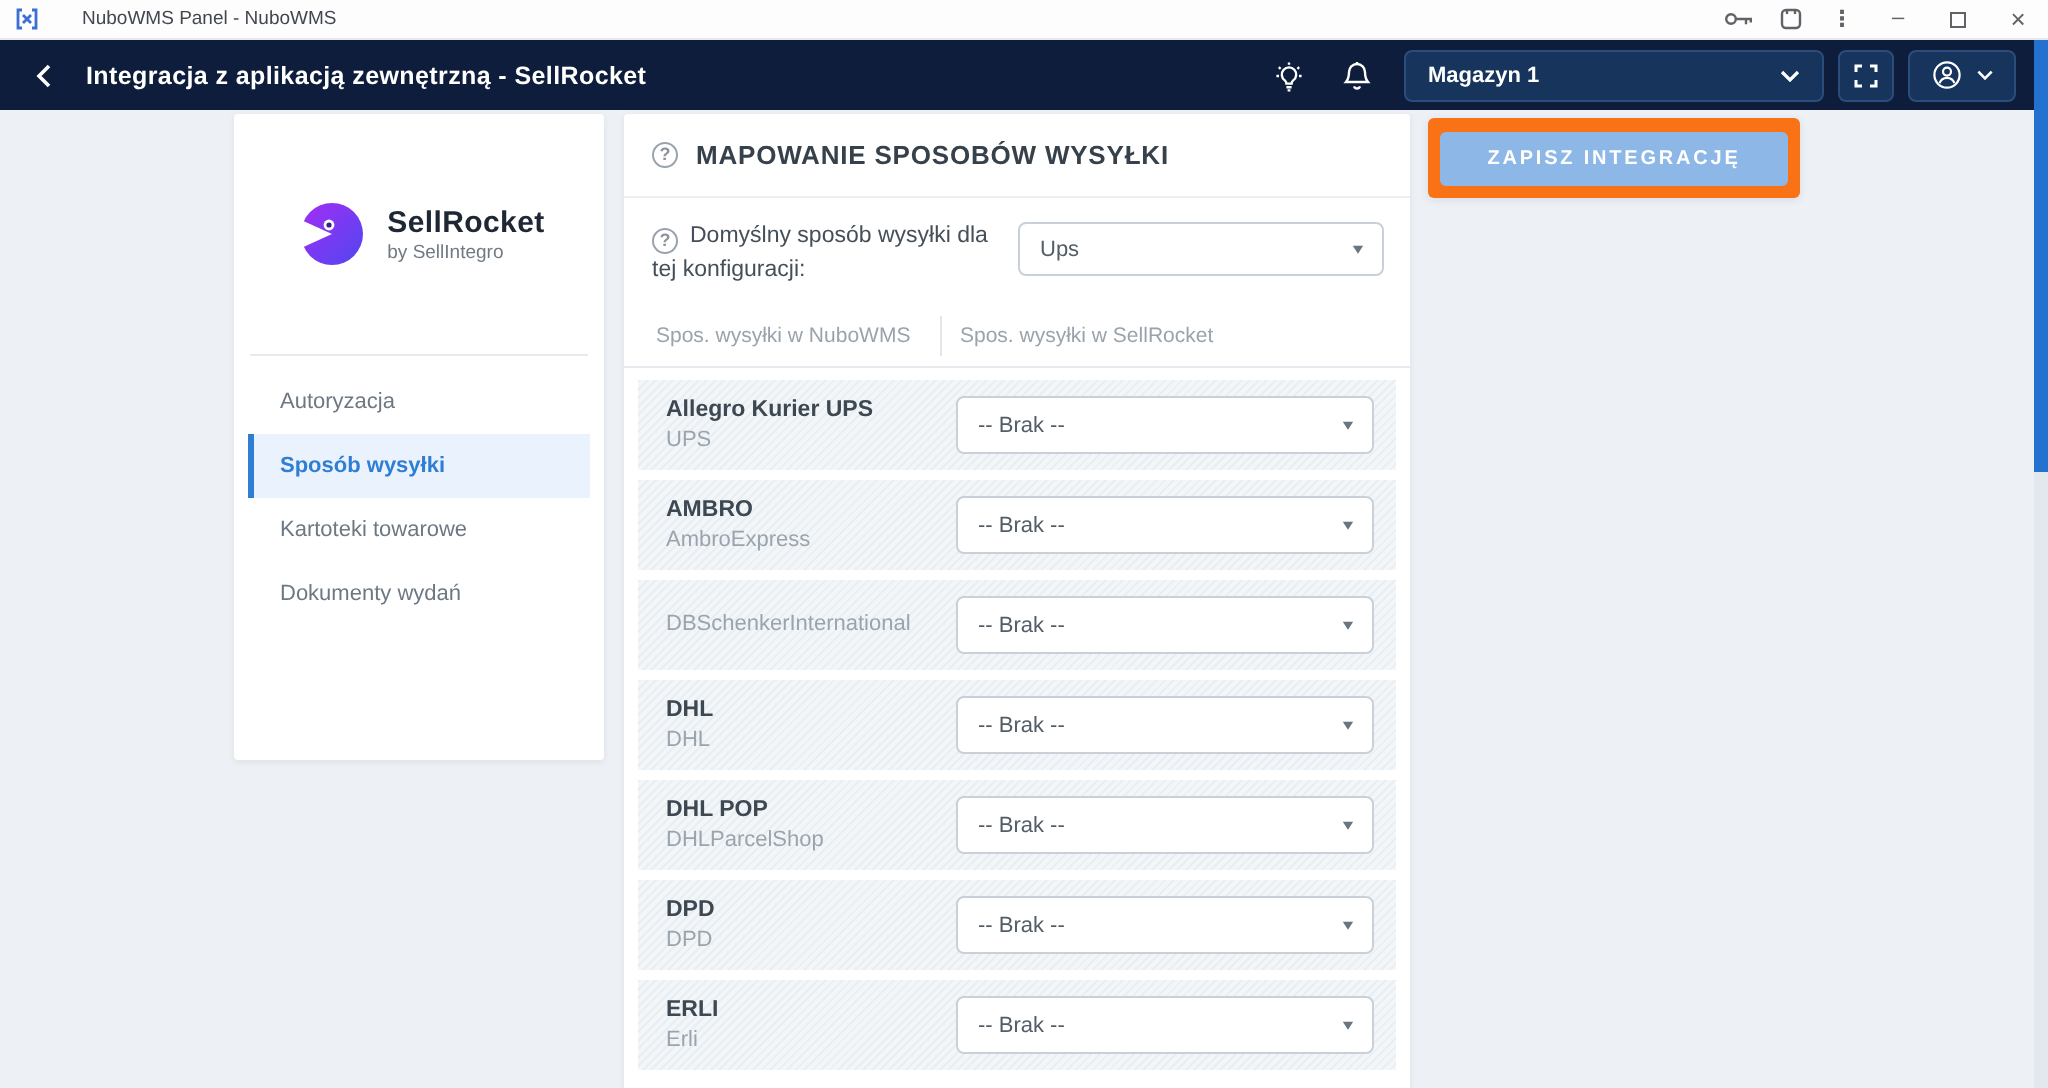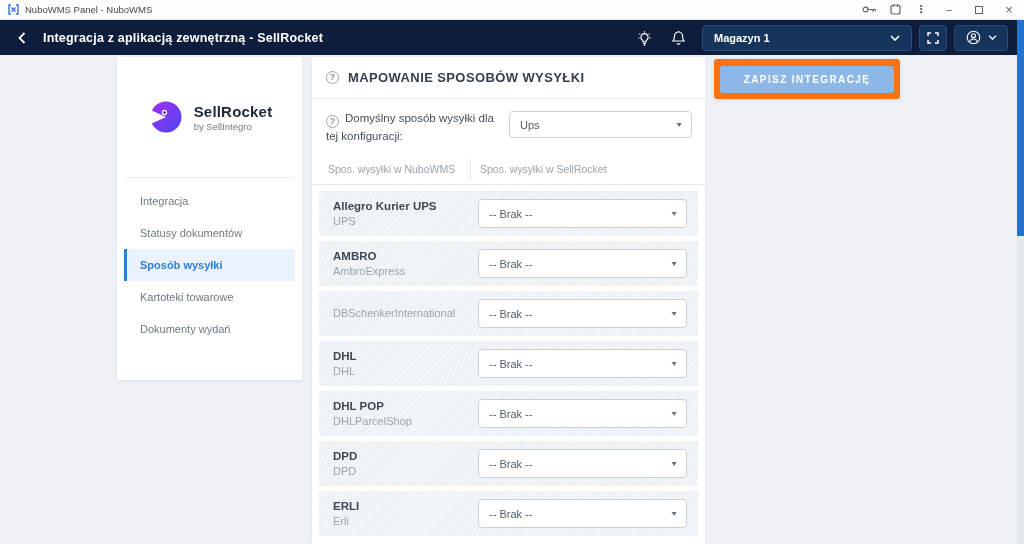--- a/index.html
+++ b/index.html
@@ -8,21 +8,21 @@
     position:relative; overflow:hidden;
     background:#edf1f5;
     font-family:"Liberation Sans","DejaVu Sans",sans-serif;
     color:#3d4852;
   }
 
   
   .titlebar { position:absolute; top:0; left:0; width:1024px; height:20px;
     background:#fdfdfe; border-bottom:1px solid #e6e8eb;
     display:flex; align-items:center; }
-  .tb-left { display:flex; align-items:center; gap:6px; padding-left:8px; }
+  .tb-left { display:flex; align-items:center; gap:22px; padding-left:8px; }
   .tb-title { font-size:9.5px; color:#42474e; }
   .tb-right { margin-left:auto; display:flex; align-items:center; height:100%; }
   .tb-ic { width:26px; height:100%; display:flex; align-items:center; justify-content:center; color:#5f6368; }
   .tb-btn { width:30px; height:100%; display:flex; align-items:center; justify-content:center;
     color:#5f6368; font-size:11px; line-height:1; }
   .dots { font-size:11px; font-weight:700; letter-spacing:0; }
   .maxbox { width:8px; height:8px; border:1px solid #5f6368; display:block; }
 
   
   .appbar { position:absolute; top:20px; left:0; width:1024px; height:35px;
@@ -204,22 +204,21 @@
       <circle cx="17.5" cy="14.5" r="2.7" fill="#ffffff"></circle>
       <circle cx="17.5" cy="14.5" r="1.3" fill="#3c1f8f"></circle>
     </svg>
     <div class="logo-text">
       <div class="logo-name">SellRocket</div>
       <div class="logo-by">by SellIntegro</div>
     </div>
   </div>
   <div class="side-divider"></div>
   <div class="menu">
-    <div class="mitem">Integracja</div>
-    <div class="mitem">Statusy dokumentów</div>
+    <div class="mitem">Autoryzacja</div>
     <div class="mitem active">Sposób wysyłki</div>
     <div class="mitem">Kartoteki towarowe</div>
     <div class="mitem">Dokumenty wydań</div>
   </div>
 </div>
 
 <div class="main">
   <div class="mc-head">
     <span class="help-badge">?</span>
     <span class="mc-title">MAPOWANIE SPOSOBÓW WYSYŁKI</span>

